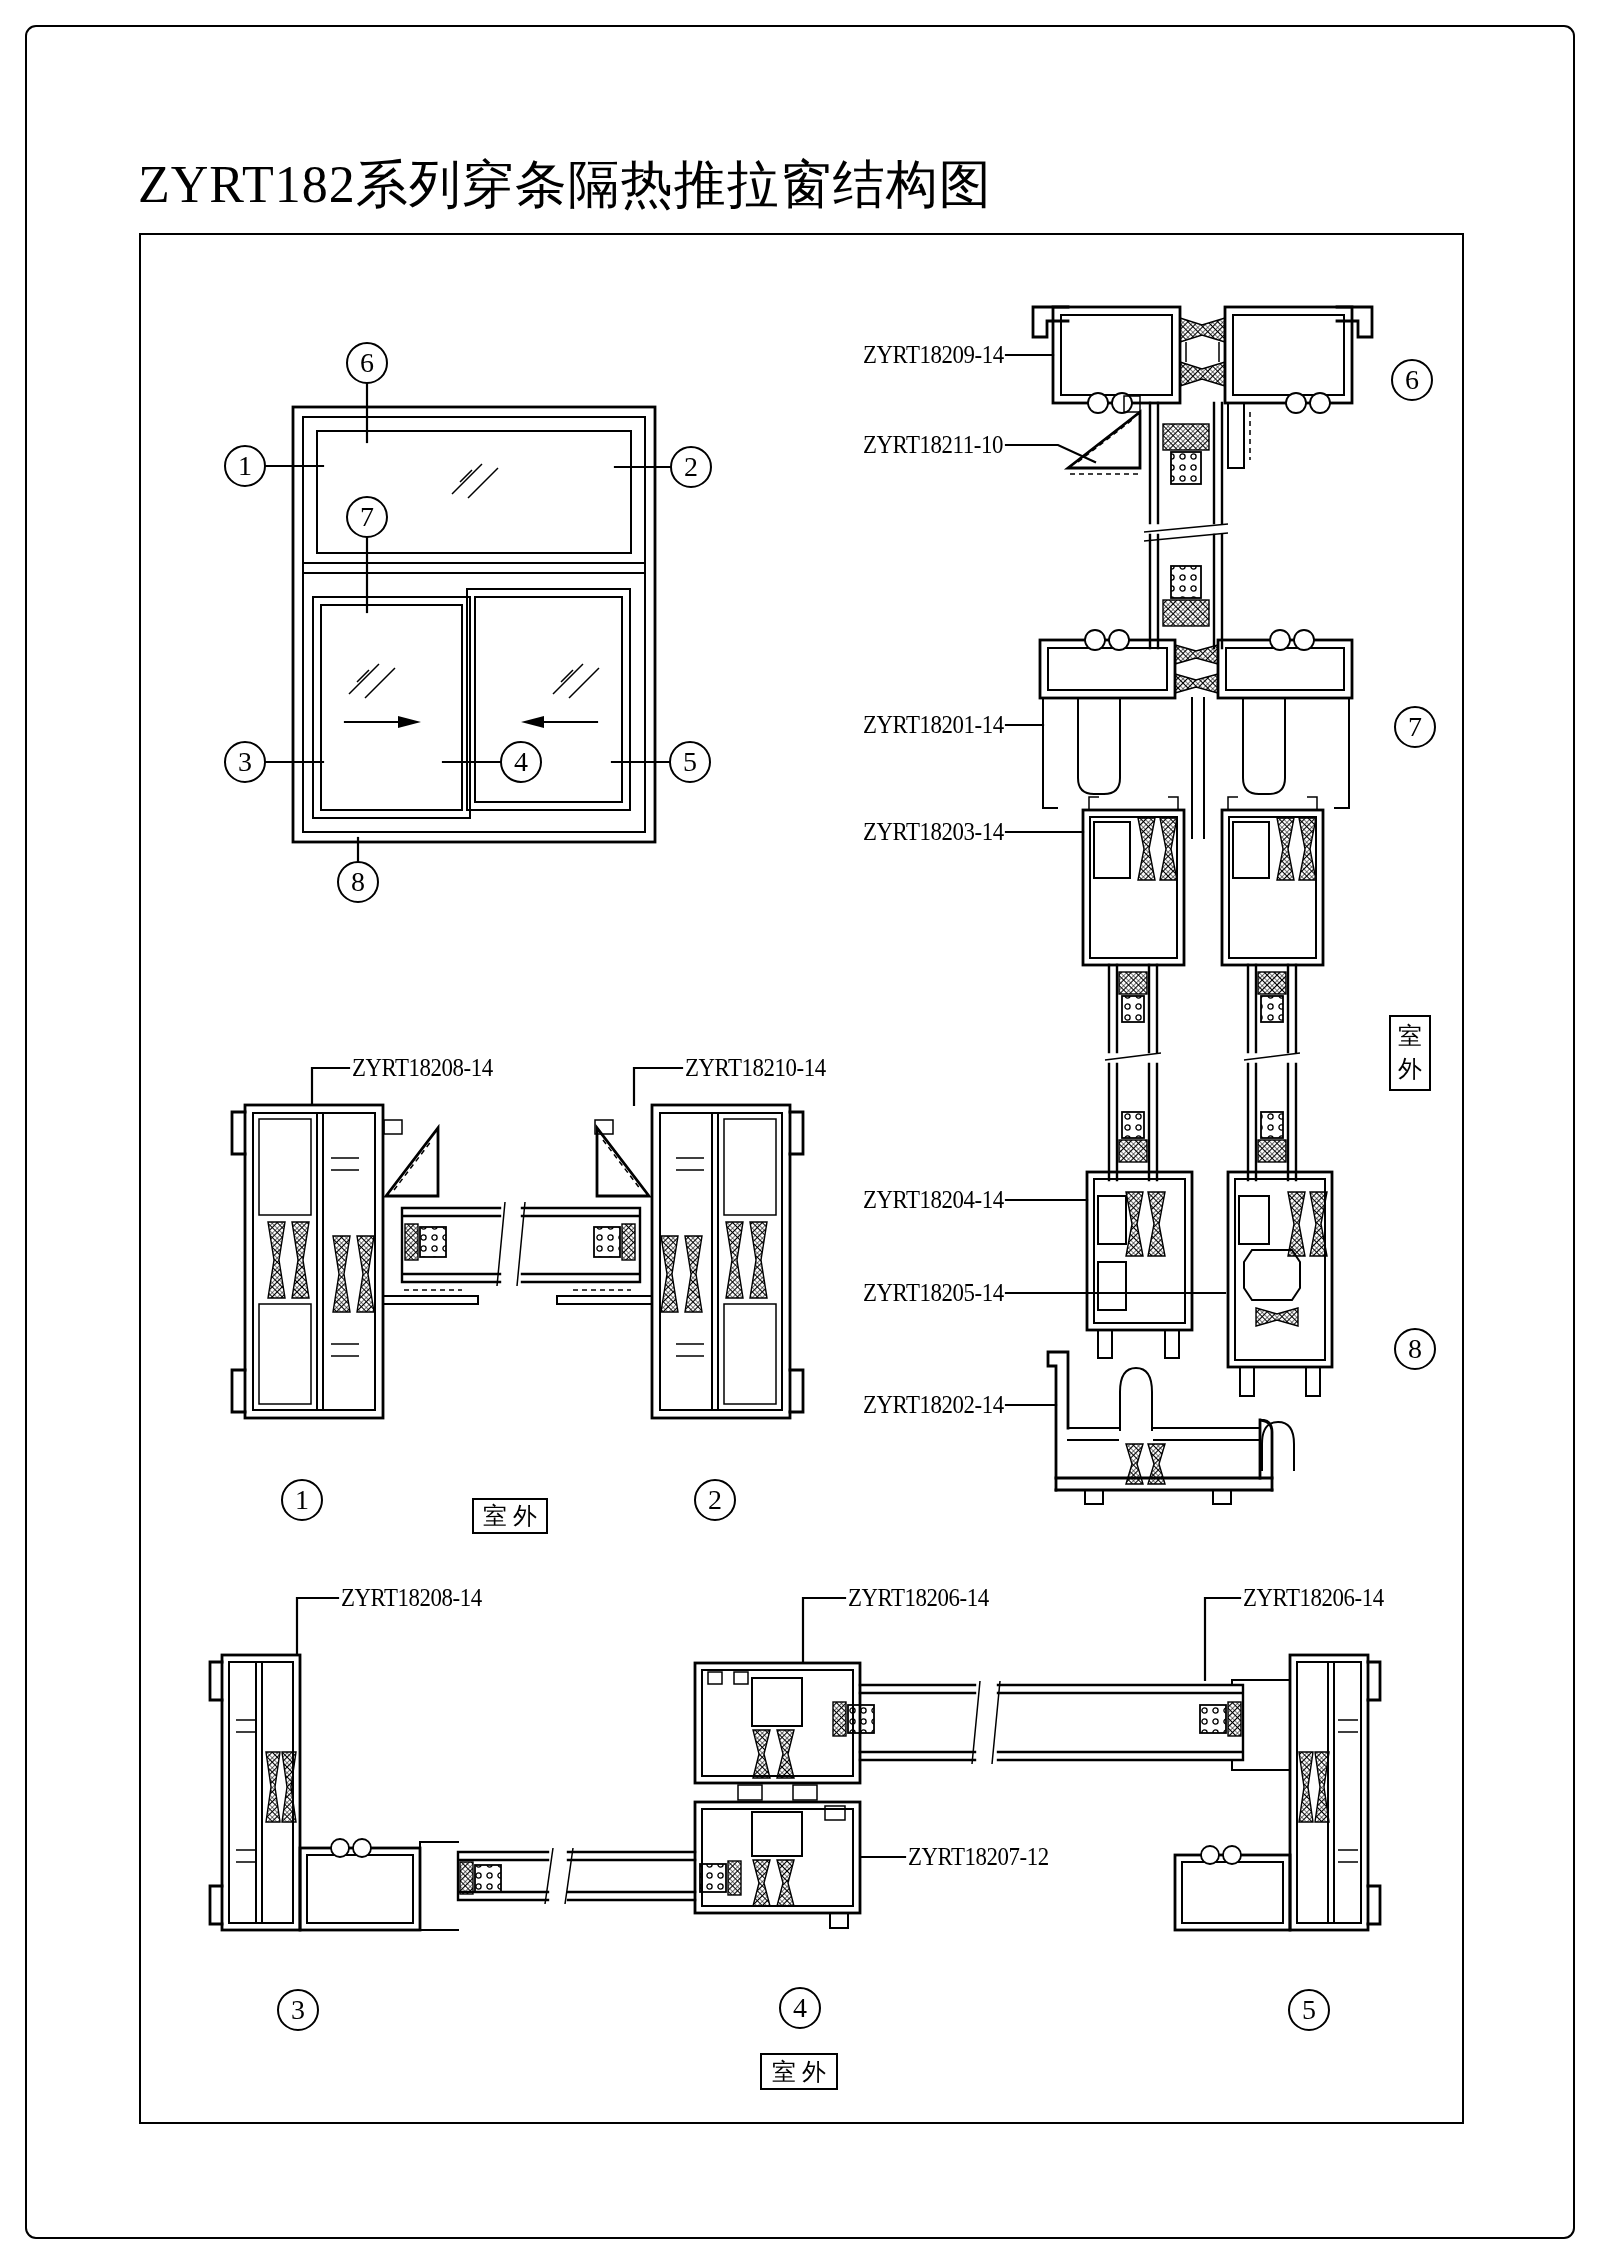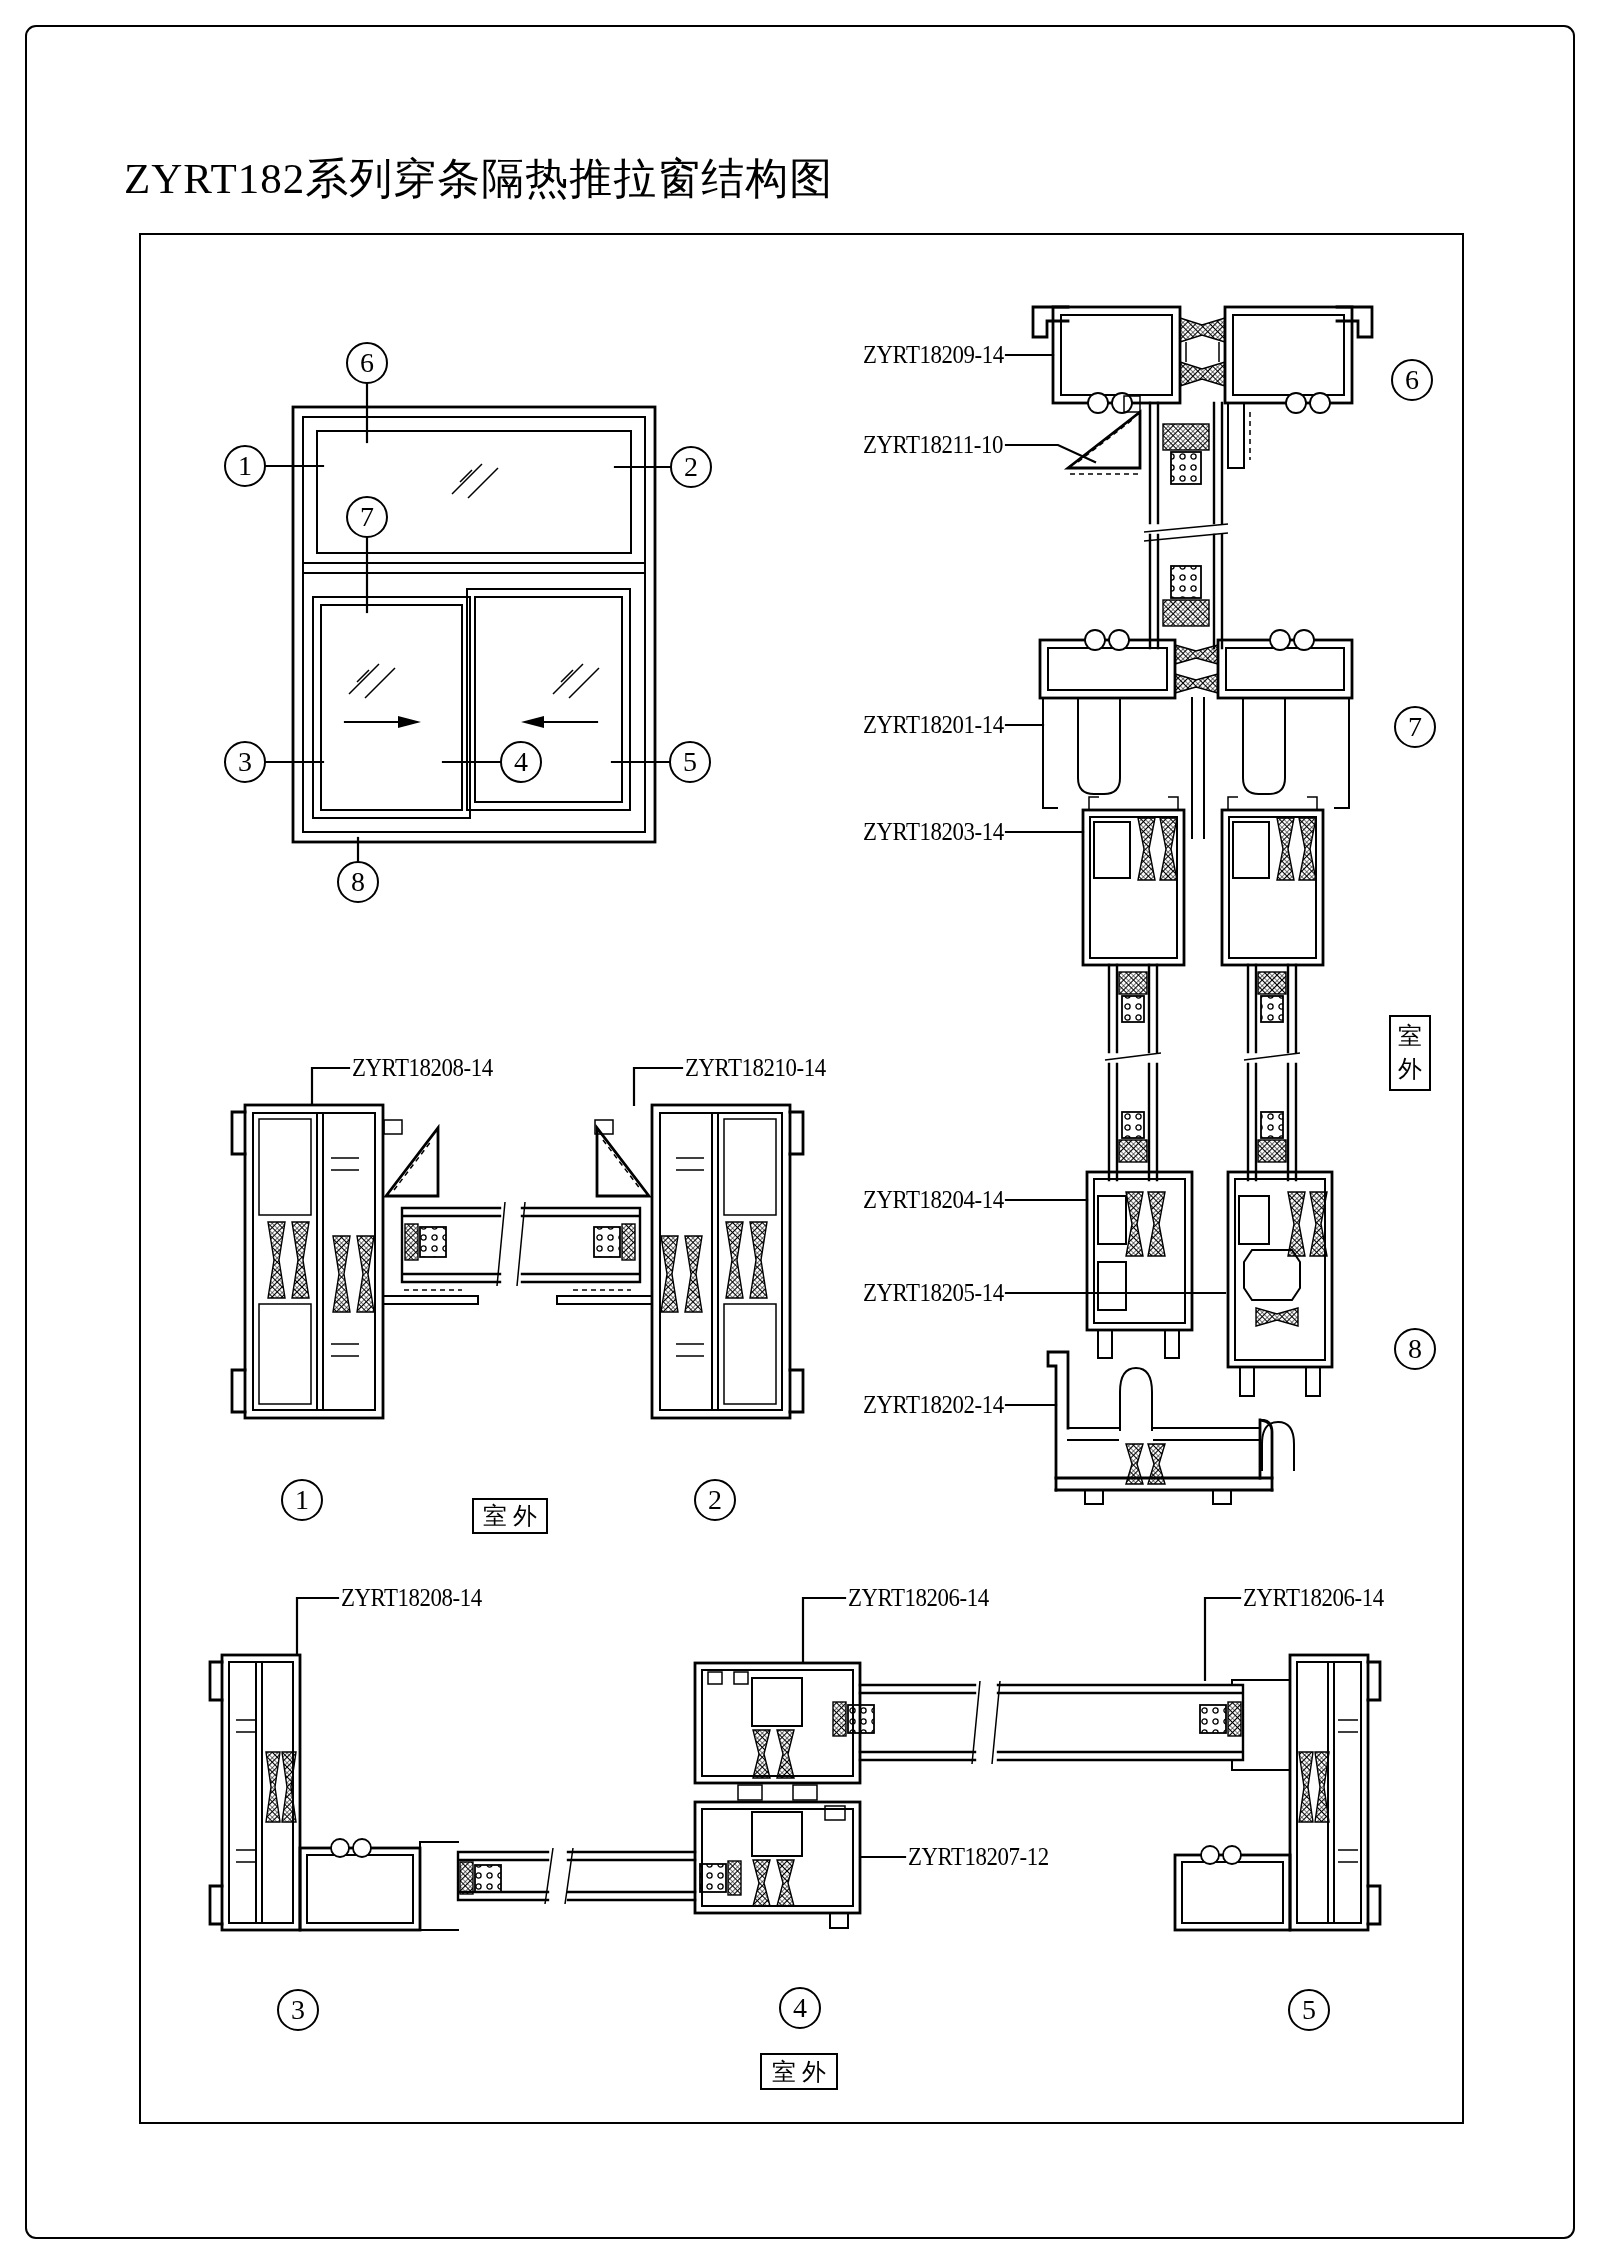--- a/index.html
+++ b/index.html
@@ -8,21 +8,21 @@
   .o{stroke:#000;stroke-width:2.8;fill:none;stroke-linecap:square;stroke-linejoin:miter;}
   .i{stroke:#000;stroke-width:2;fill:none;stroke-linecap:square;}
   .g{stroke:#000;stroke-width:2.4;fill:none;stroke-linecap:square;}
   .ld{stroke:#000;stroke-width:2.2;fill:none;stroke-linecap:square;}
   .thin{stroke:#000;stroke-width:1.5;fill:none;}
   .dash{stroke:#000;stroke-width:1.5;fill:none;stroke-dasharray:5 4;}
   .xh{fill:url(#xh);stroke:#000;stroke-width:1.4;}
   .dt{fill:url(#dots);stroke:#000;stroke-width:1.8;}
   .clip{fill:#fff;stroke:#000;stroke-width:1.8;}
   .bk{fill:#000;stroke:none;}
-  .title{position:absolute;left:124px;top:150px;font-size:43px;letter-spacing:1px;white-space:nowrap;}
+  .title{position:absolute;left:138px;top:150px;font-size:52px;letter-spacing:1px;white-space:nowrap;}
   .plabel{position:absolute;font-size:26px;letter-spacing:-0.5px;white-space:nowrap;transform:scaleX(0.88);transform-origin:left center;}
   .callout{position:absolute;width:42px;height:42px;border:2.4px solid #000;border-radius:50%;background:#fff;display:flex;align-items:center;justify-content:center;font-size:28px;box-sizing:border-box;}
   .outbox{position:absolute;border:2.6px solid #000;background:#fff;display:flex;align-items:center;justify-content:center;font-size:24px;box-sizing:border-box;white-space:pre;}
   .outbox.vert{flex-direction:column;line-height:33px;}
 </style>
 </head>
 <body>
 
 <svg width="1600" height="2263" viewBox="0 0 1600 2263">
   <defs>

